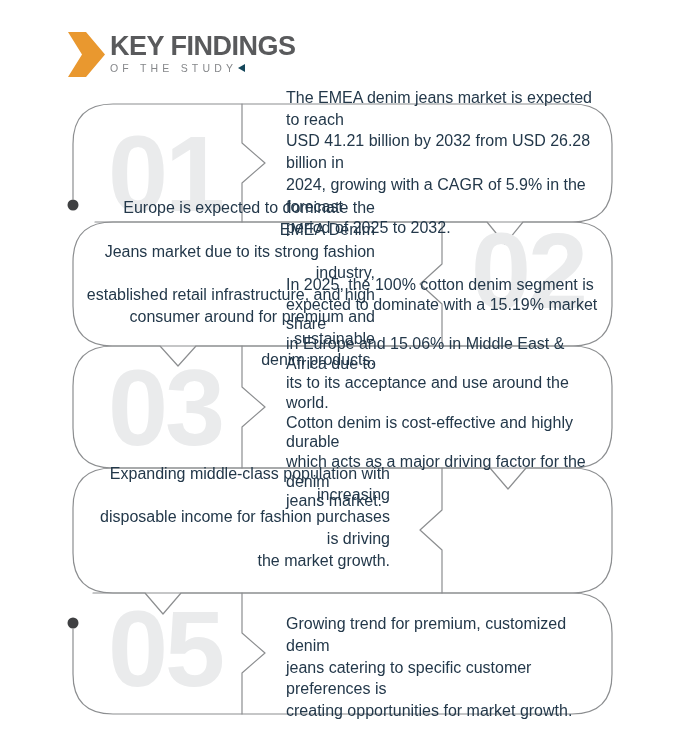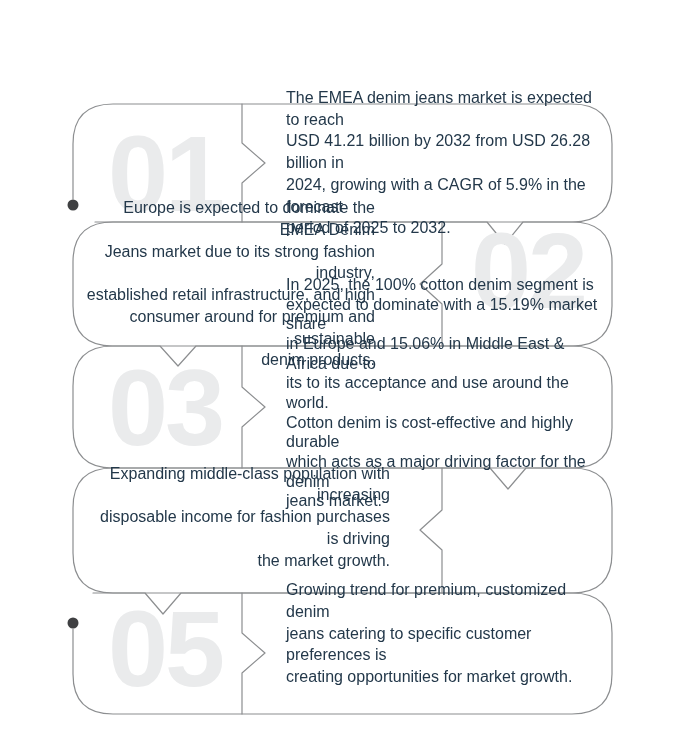--- a/index.html
+++ b/index.html
@@ -61,20 +61,32 @@
     <path d="M242,346 L242,387 L265,407 L242,427 L242,468"></path>
 
     <path d="M113,468 L490,468 L508,489 L526,468 L572,468 Q612,468 612,508 L612,553 Q612,593 572,593 L113,593 Q73,593 73,553 L73,508 Q73,468 113,468 Z"></path>
     <path d="M442,468 L442,510 L420,530 L442,550 L442,593"></path>
 
     <path d="M93,593 L145,593 L163,614 L181,593 L572,593 Q612,593 612,633 L612,674 Q612,714 572,714 L113,714 Q73,714 73,674 L73,629"></path>
     <path d="M242,593 L242,633 L265,653 L242,673 L242,714"></path>
     <circle cx="73" cy="623" r="5.5"></circle>
   </svg>
 
+  <div class="hdr">
+    <svg class="hdr-chevron" viewBox="0 0 37 45" aria-hidden="true">
+      <polygon points="0,0 18,0 37,22.5 18,45 0,45 14,22.5" fill="var(--accent-orange,#E9982F)"></polygon>
+    </svg>
+    <div class="hdr-text">
+      <div class="hdr-title">KEY FINDINGS</div>
+      <div class="hdr-sub">
+        <span class="hdr-subtitle">OF THE STUDY</span>
+        <span class="hdr-mark"></span>
+      </div>
+    </div>
+  </div>
 
   <div class="num" style="left:85px;top:97px;width:160px;height:152px;">01</div>
   <div class="txt" style="left:286px;top:104px;width:312px;height:118px;">The EMEA denim jeans market is expected to reach
 USD 41.21 billion by 2032 from USD 26.28 billion in
 2024, growing with a CAGR of 5.9% in the forecast
 period of 2025 to 2032.</div>
 
   <div class="num" style="left:442px;top:222px;width:172px;height:96px;">02</div>
   <div class="txt right" style="left:86px;top:222px;width:289px;height:124px;">Europe is expected to dominate the EMEA Denim
 Jeans market due to its strong fashion industry,
@@ -89,17 +101,17 @@
 its to its acceptance and use around the world.
 Cotton denim is cost-effective and highly durable
 which acts as a major driving factor for the denim
 jeans market.</div>
 
   <div class="txt right" style="left:95px;top:468px;width:295px;height:98px;">Expanding middle-class population with increasing
 disposable income for fashion purchases is driving
 the market growth.</div>
 
   <div class="num" style="left:85px;top:593px;width:160px;height:111px;">05</div>
-  <div class="txt" style="left:286px;top:573px;width:312px;height:121px;">Growing trend for premium, customized denim
+  <div class="txt" style="left:286px;top:607px;width:312px;height:121px;">Growing trend for premium, customized denim
 jeans catering to specific customer preferences is
 creating opportunities for market growth.</div>
 
 </div>
 
 </body></html>

